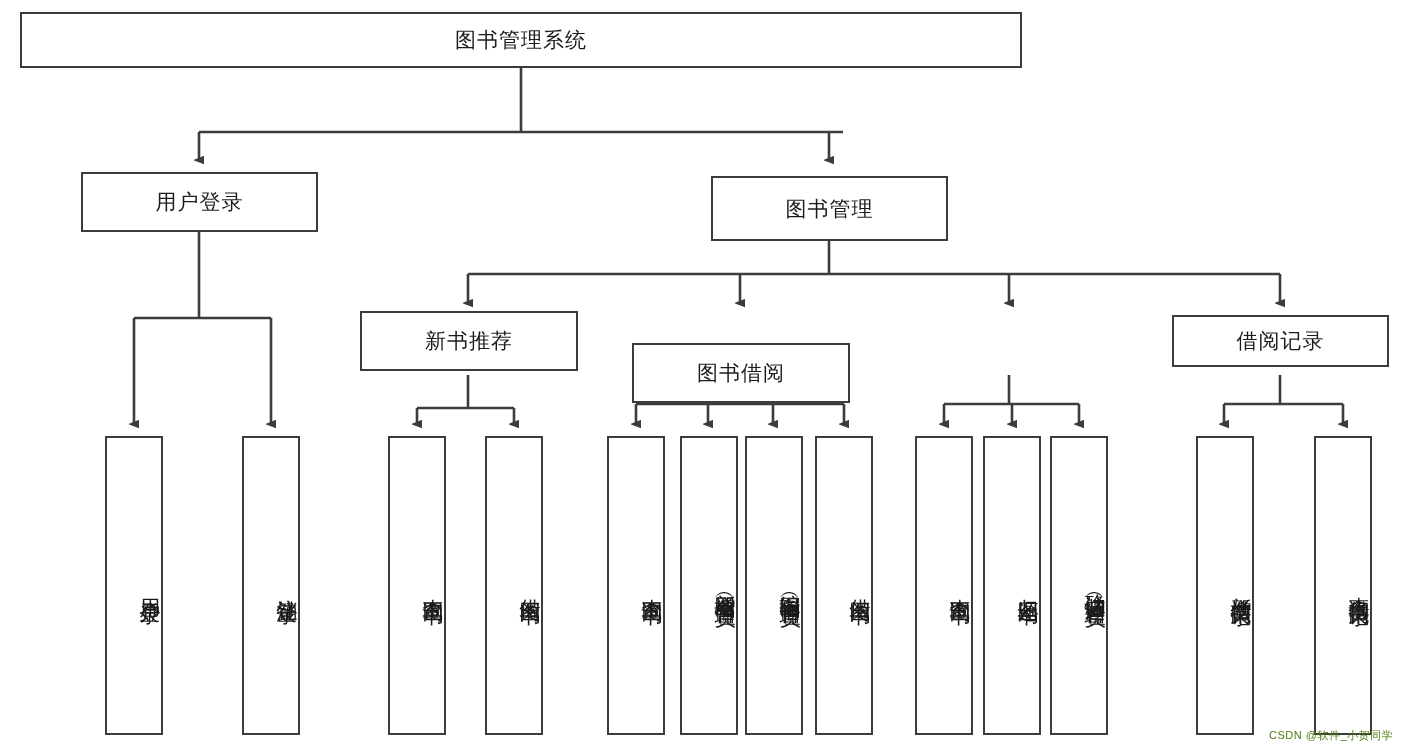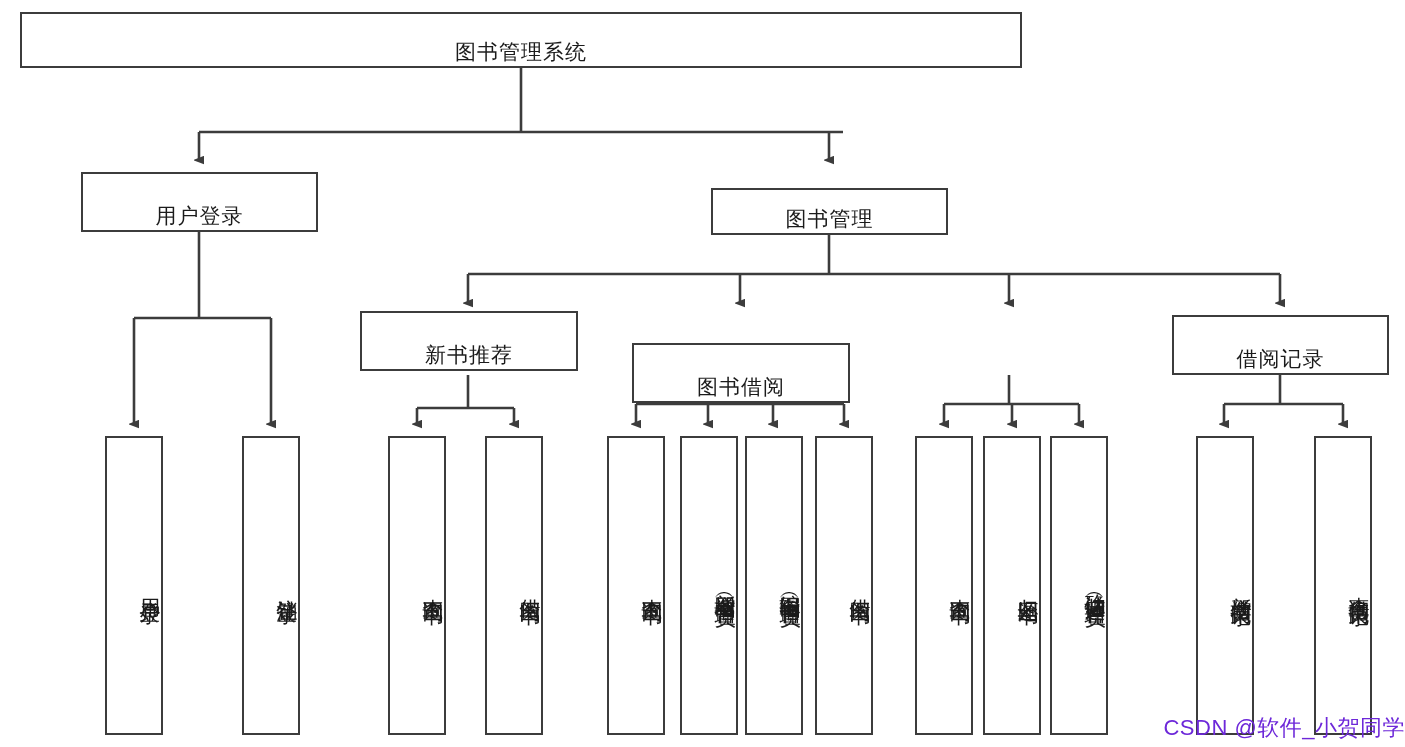--- a/index.html
+++ b/index.html
@@ -1,25 +1,25 @@
 <!DOCTYPE html>
 <html><head>
 <meta charset="utf-8">
 <style>
   html,body{margin:0;padding:0;background:#ffffff;}
   body{font-family:"Liberation Sans","DejaVu Sans",sans-serif;}
   #canvas{position:relative;width:1405px;height:747px;background:#ffffff;overflow:hidden;}
   #wires{position:absolute;left:0;top:0;width:1405px;height:747px;}
   .node{position:absolute;box-sizing:border-box;border:2.5px solid #3c3c3c;background:#ffffff;
-        display:flex;align-items:flex-end;justify-content:center;color:#1b1b1b;}
+        display:flex;align-items:center;justify-content:center;color:#1b1b1b;}
   .node.h{font-size:21px;letter-spacing:1px;}
   .node.v{writing-mode:vertical-rl;text-orientation:upright;font-size:21px;line-height:1.05;
           padding:6px 0;align-items:flex-start;justify-content:center;letter-spacing:2px;}
   .node.v .lbl{writing-mode:vertical-rl;text-orientation:upright;white-space:nowrap;}
-  .watermark{position:absolute;right:0;bottom:4px;font-size:22px;color:#6d28d9;
+  .watermark{position:absolute;right:12px;bottom:4px;font-size:11px;color:#4d7c0f;
              letter-spacing:0.5px;white-space:nowrap;}
 </style>
 </head>
 <body>
 
 <div id="canvas">
 
   <svg id="wires" viewBox="0 0 1405 747">
     <defs>
       <marker id="arw" markerWidth="10" markerHeight="10" refX="4.2" refY="5" orient="auto" markerUnits="userSpaceOnUse">
@@ -70,31 +70,31 @@
     </g>
   </svg>
 
   <div class="node h" style="left:20px;top:12px;width:1002px;height:56px;">
     <span class="lbl">图书管理系统</span>
   </div>
 
   <div class="node h" style="left:81px;top:172px;width:237px;height:60px;">
     <span class="lbl">用户登录</span>
   </div>
-  <div class="node h" style="left:711px;top:188px;width:237px;height:47px;">
+  <div class="node h" style="left:711px;top:176px;width:237px;height:65px;">
     <span class="lbl">图书管理</span>
   </div>
 
   <div class="node h" style="left:360px;top:311px;width:218px;height:60px;">
     <span class="lbl">新书推荐</span>
   </div>
   <div class="node h" style="left:632px;top:315px;width:218px;height:60px;margin-top:28px;">
     <span class="lbl">图书借阅</span>
   </div>
-  <div class="node h" style="left:1172px;top:315px;width:217px;height:60px;">
+  <div class="node h" style="left:1172px;top:315px;width:217px;height:52px;">
     <span class="lbl">借阅记录</span>
   </div>
 
   <div class="node v" style="left:105px;top:436px;width:58px;height:299px;">
     <span class="lbl">用户登录</span>
   </div>
   <div class="node v" style="left:242px;top:436px;width:58px;height:299px;">
     <span class="lbl">注销登录</span>
   </div>
 

